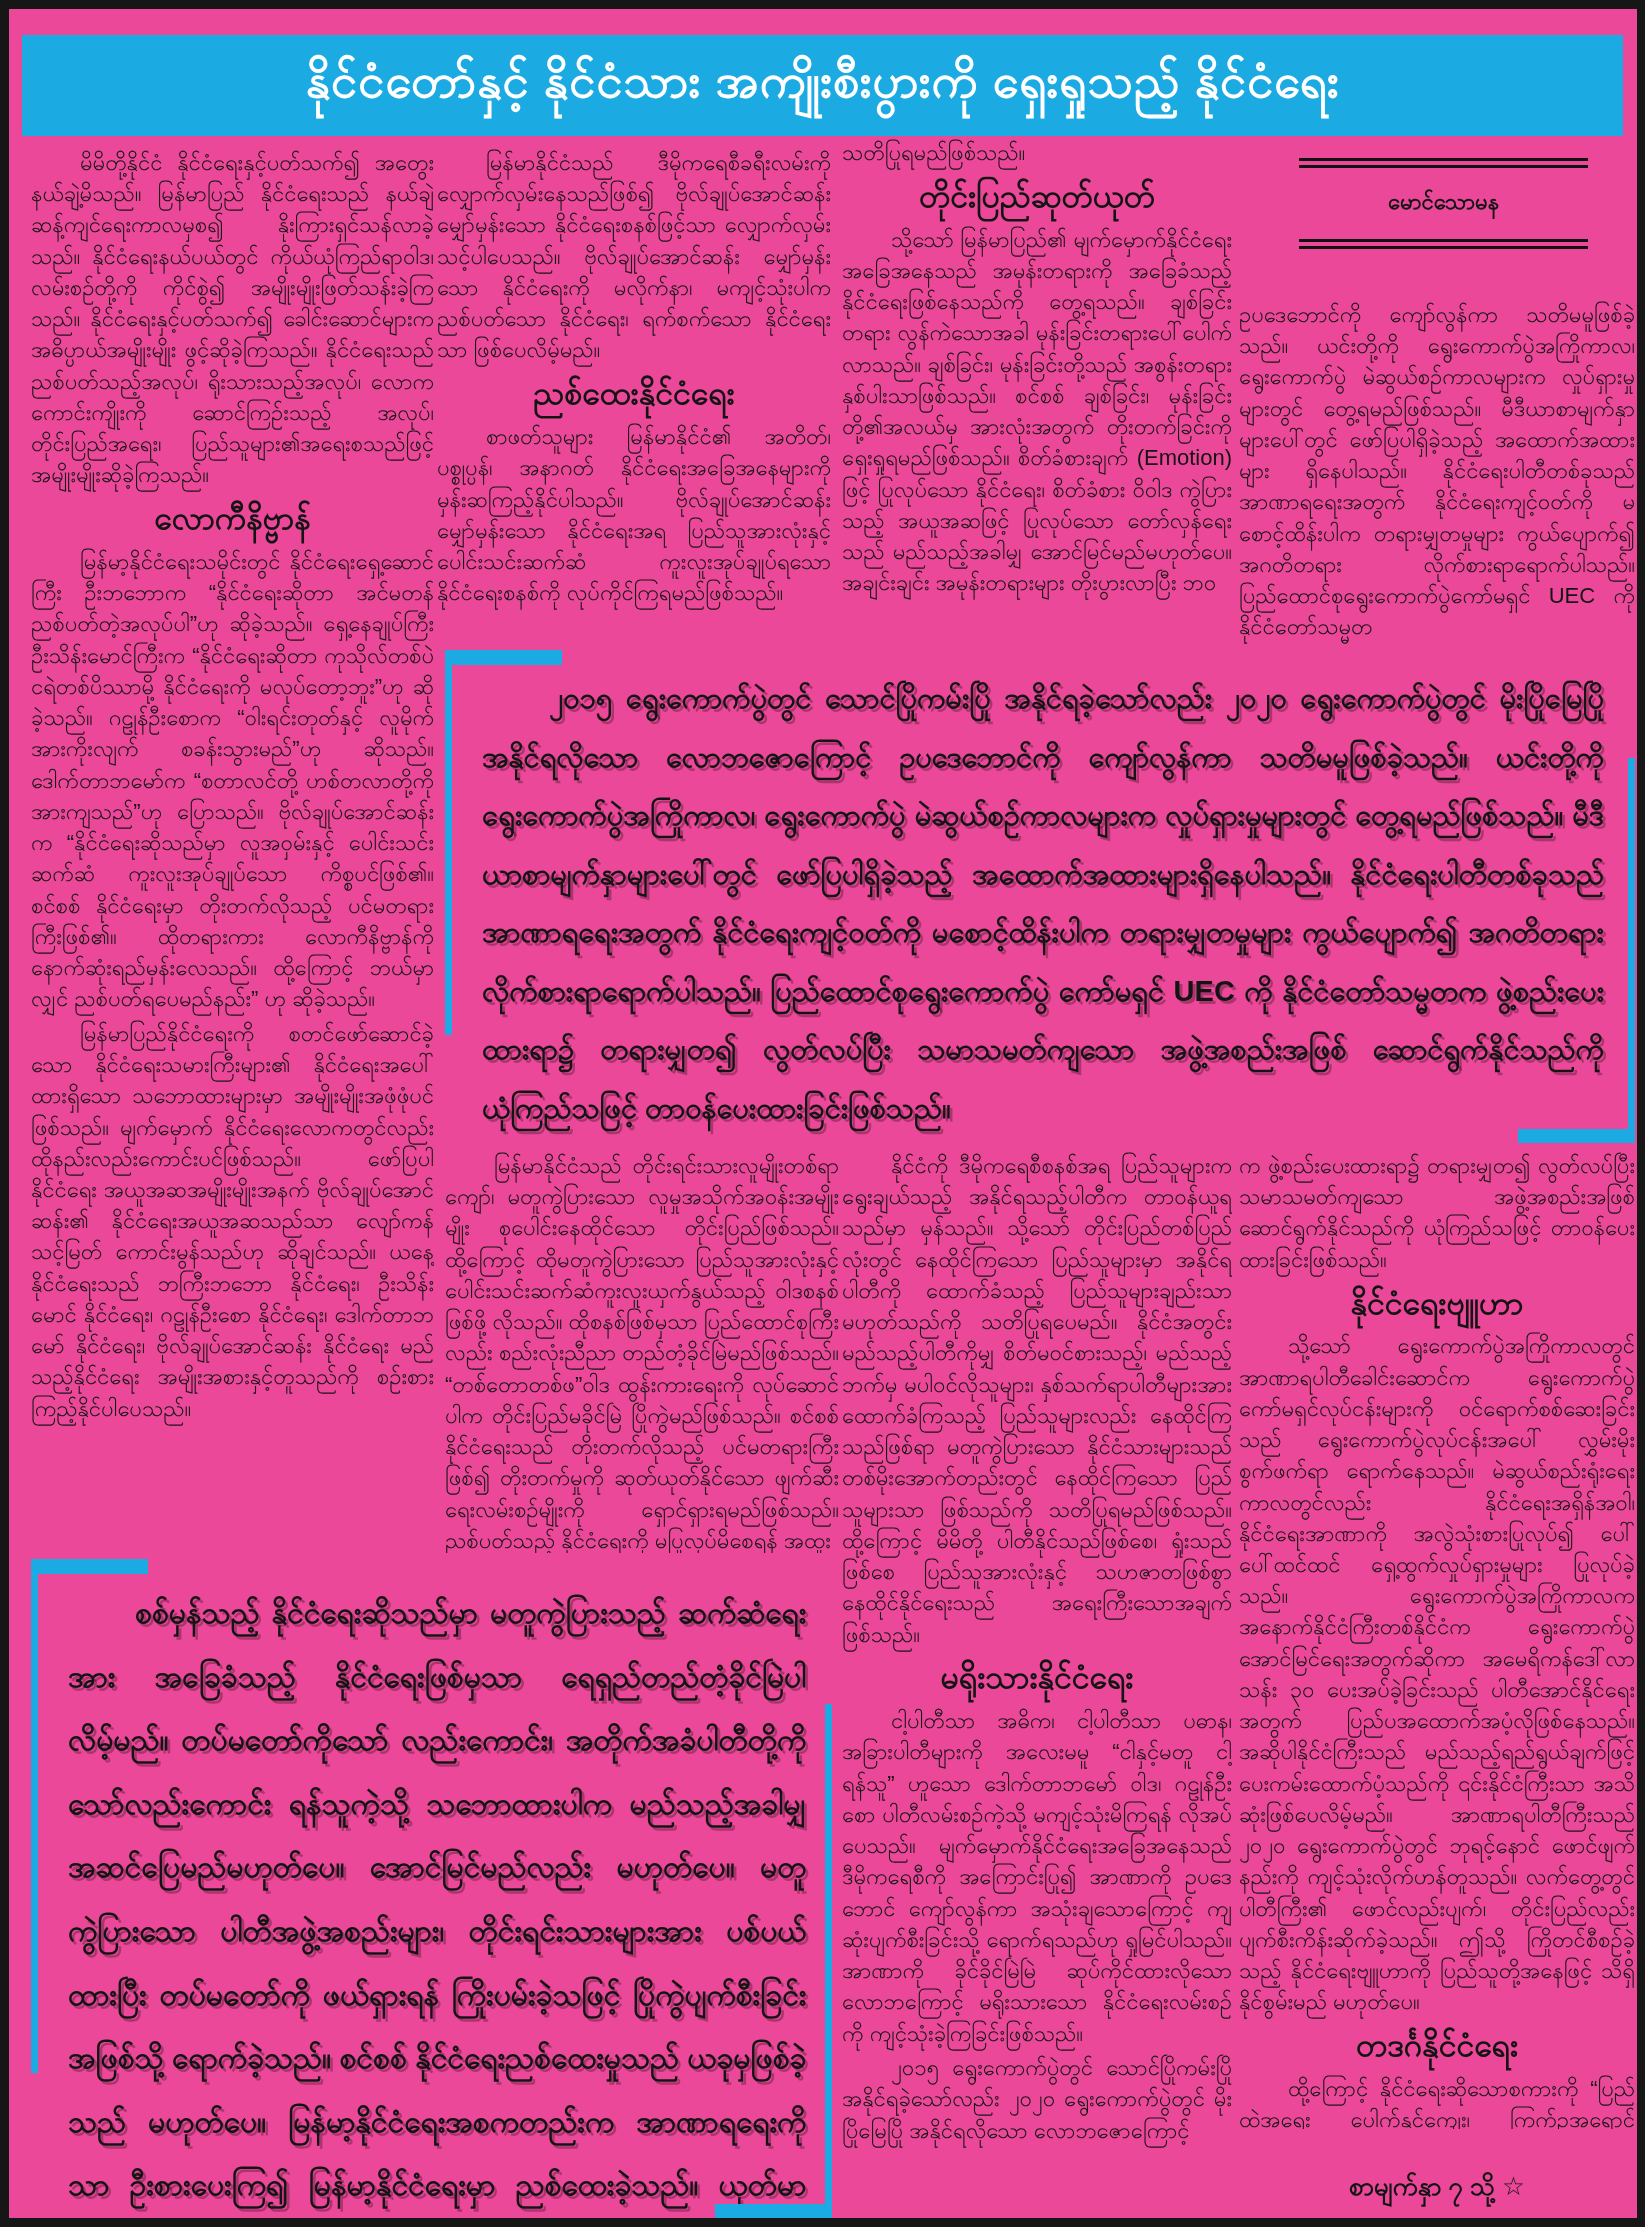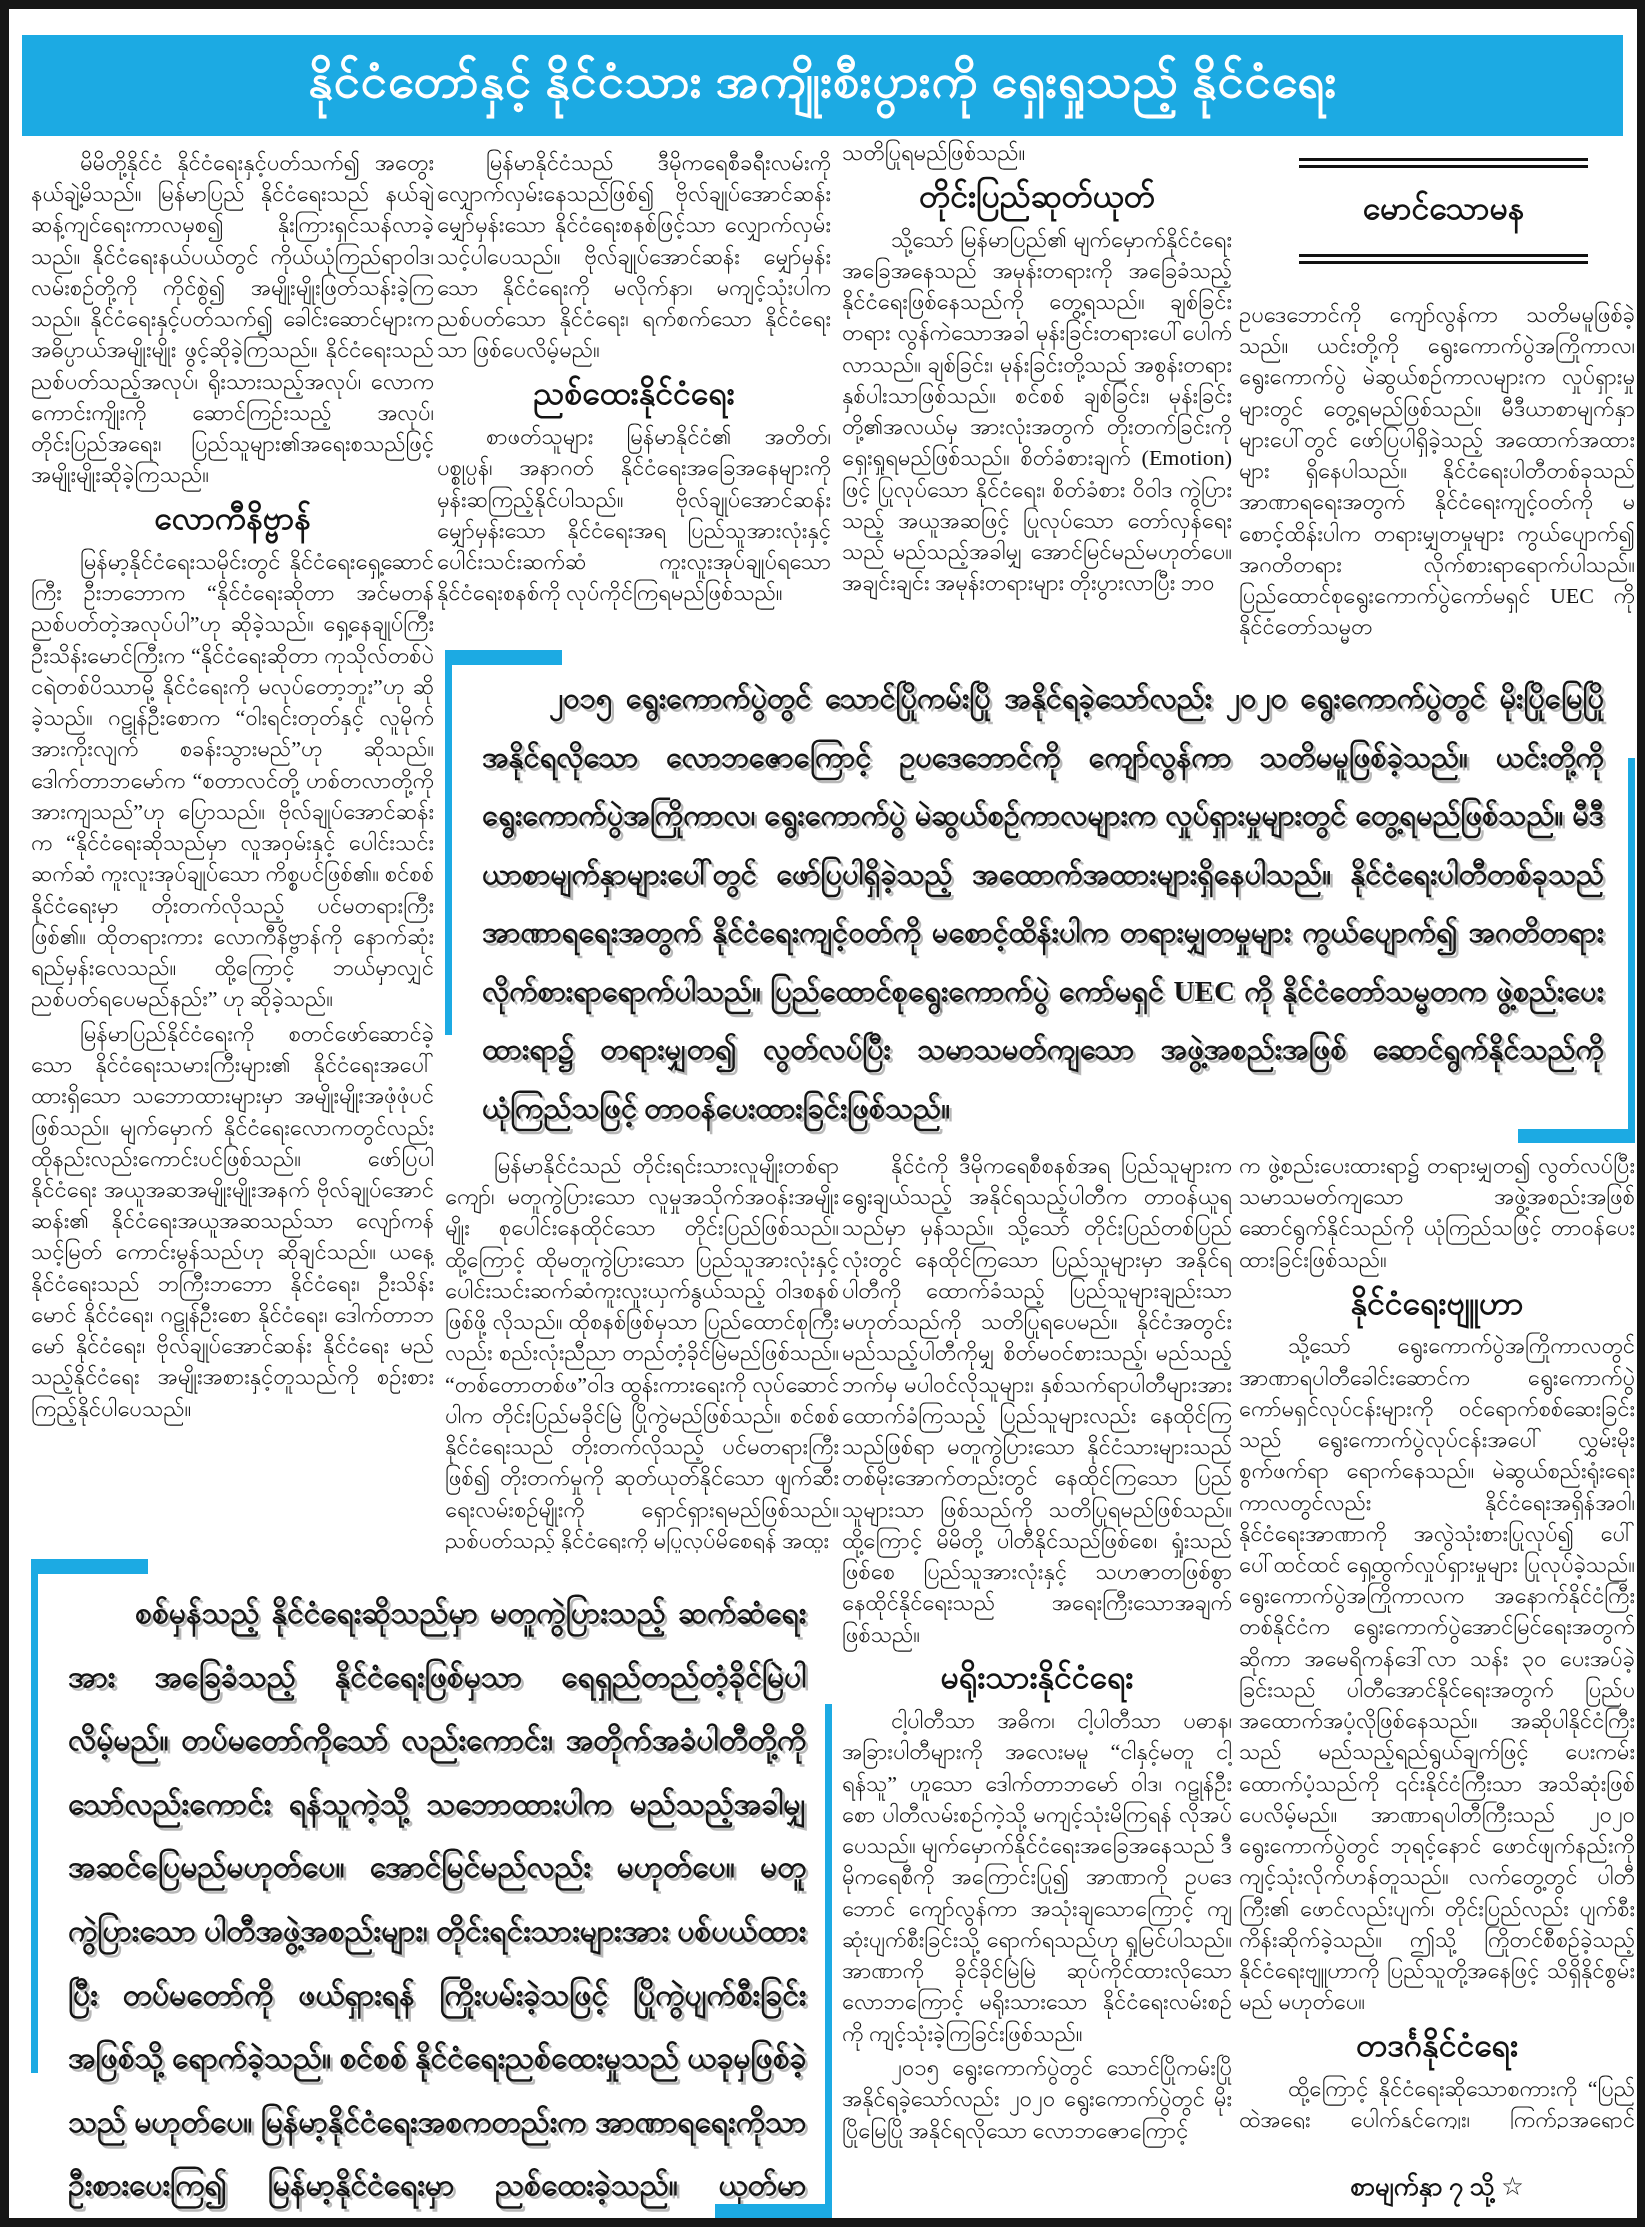--- a/index.html
+++ b/index.html
@@ -1,39 +1,39 @@
 <!DOCTYPE html>
 <html style="font-size:9px"><head>
 <meta charset="utf-8">
 <style>
   html,body{margin:0;padding:0;background:#d9d9d9;}
   .page{
     position:relative;
     width:1646px;height:2227px;
-    background:#ffffff;
+    background:#ec4899;
     border:9px solid #161616;
     box-sizing:border-box;
-    font-family:Liberation Serif, serif;
+    font-family:Liberation Sans, sans-serif;
     color:#141414;
     overflow:hidden;
   }
   .banner{
     position:absolute;left:13.3px;top:25.6px;width:1601px;height:101px;
     display:flex;align-items:center;justify-content:center;
   }
   .banner-title{
     color:#ffffff;font-size:47px;font-weight:bold;letter-spacing:1.1px;
     text-align:center;white-space:nowrap;
   }
   .byline-box{
     position:absolute;left:1290px;top:149px;width:289px;
     border-top:10px double #111;border-bottom:10px double #111;
     padding:19px 0;text-align:center;
   }
-  .byline-name{font-size:32px;font-weight:bold;}
+  .byline-name{font-size:22px;font-weight:bold;}
   .col{
     position:absolute;overflow:hidden;
     font-size:22px;line-height:1.42;text-align:justify;
   }
   .col p{margin:0 0 3.3px 0;text-indent:49px;}
   .col p.cont{text-indent:0;}
   .col h3{
     margin:5.6px 0 4.4px 0;text-align:center;font-size:32px;font-weight:bold;
     text-indent:0;
   }

